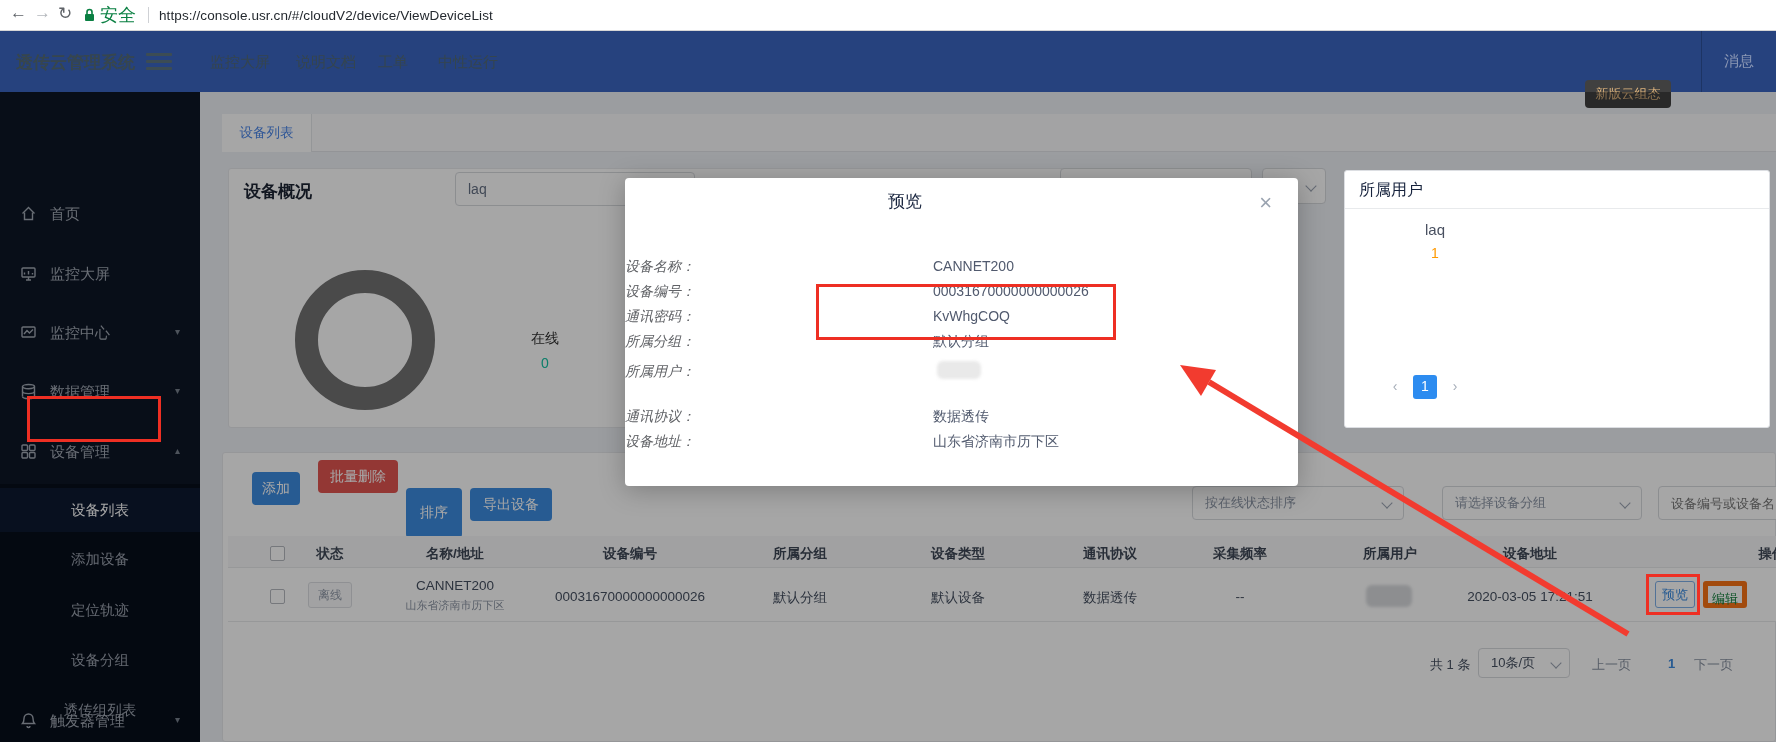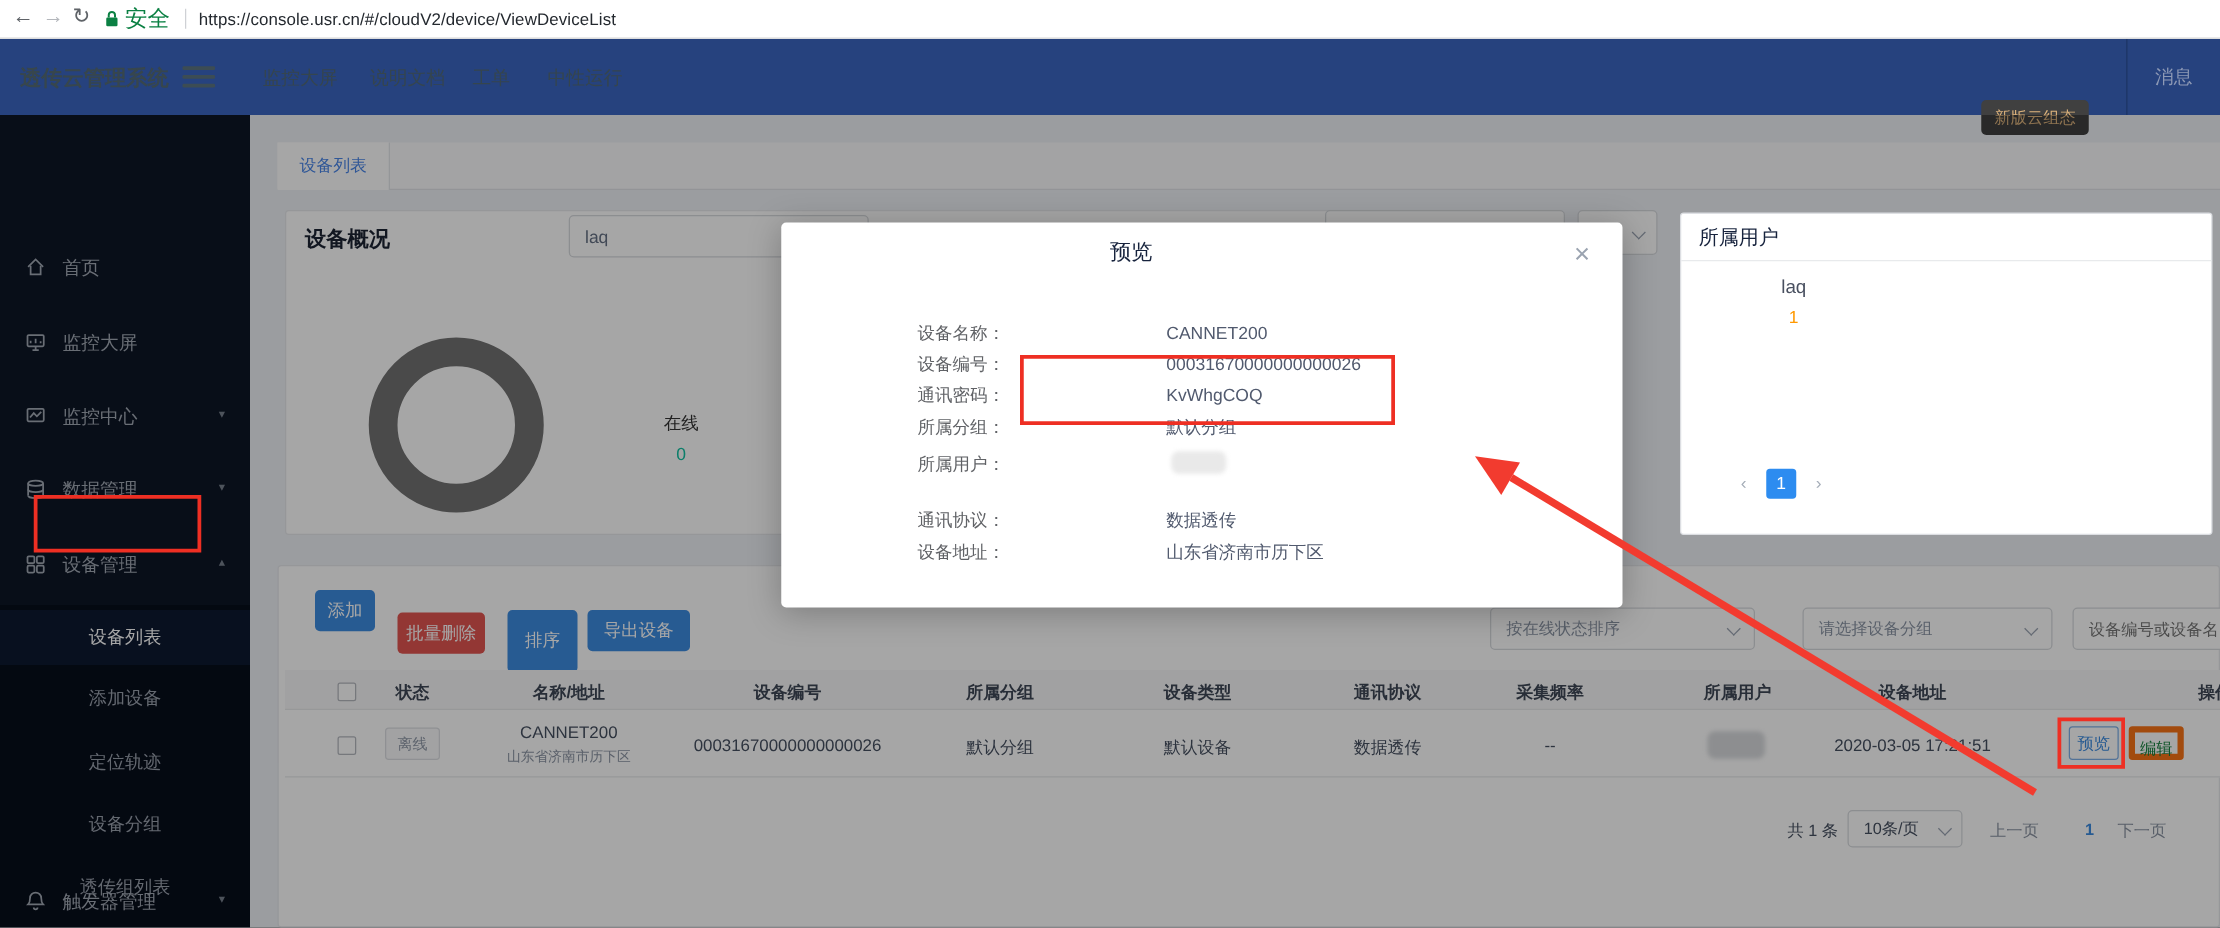--- a/index.html
+++ b/index.html
@@ -93,21 +93,21 @@
   .mini-prev{left:38px;color:#a5adb8;}
   .mini-cur{left:68px;background:#2d8cf0;color:#fff;}
   .mini-next{left:98px;color:#a5adb8;}
 
   
   .modal{position:absolute;left:625px;top:178px;width:673px;height:308px;background:#fff;border-radius:4px;
     box-shadow:0 4px 26px rgba(0,0,0,.25);z-index:50;}
   .modal-title{position:absolute;left:0;top:12px;width:560px;text-align:center;font-size:17px;color:#17233d;}
   .modal-close{position:absolute;right:26px;top:14px;font-size:22px;color:#9aa3b0;cursor:pointer;line-height:1;}
   .mrow{position:absolute;left:0;width:640px;height:20px;font-size:14px;white-space:nowrap;}
-  .mrow .ml{display:inline-block;width:288px;text-align:center;color:#606266;}
+  .mrow .ml{display:inline-block;width:288px;text-align:left;color:#606266;font-style:italic;}
   .mrow .mv{display:inline-block;margin-left:20px;color:#515a6e;}
 
   
   .annot{position:absolute;border:3px solid #ee2f23;z-index:60;pointer-events:none;}
   .arrow-svg{position:absolute;left:0;top:0;width:1776px;height:742px;z-index:60;pointer-events:none;}
 </style>
 </head>
 <body>
 
 <div class="screen">
@@ -214,21 +214,21 @@
     <div class="select" style="left:1060px;top:168px;width:192px;height:36px"></div>
     <div class="select" style="left:1262px;top:168px;width:64px;height:36px">
       <span class="chev" style="right:10px;top:13px"></span>
     </div>
     <div class="donut"></div>
     <span class="legend-label">在线</span>
     <span class="legend-value">0</span>
 
     <div class="card lower-card"></div>
     <button class="btn blue" style="left:252px;top:472px;width:48px;height:33px">添加</button>
-    <button class="btn red" style="left:318px;top:490px;width:70px;height:33px">批量删除</button>
+    <button class="btn red" style="left:318px;top:460px;width:80px;height:33px">批量删除</button>
     <button class="btn blue" style="left:406px;top:488px;width:56px;height:50px">排序</button>
     <button class="btn blue" style="left:470px;top:488px;width:82px;height:33px">导出设备</button>
 
     <div class="select" style="left:1192px;top:486px;width:212px;height:34px">
       <span>按在线状态排序</span>
       <span class="chev" style="right:12px;top:12px"></span>
     </div>
     <div class="select" style="left:1442px;top:486px;width:200px;height:34px">
       <span>请选择设备分组</span>
       <span class="chev" style="right:12px;top:12px"></span>

